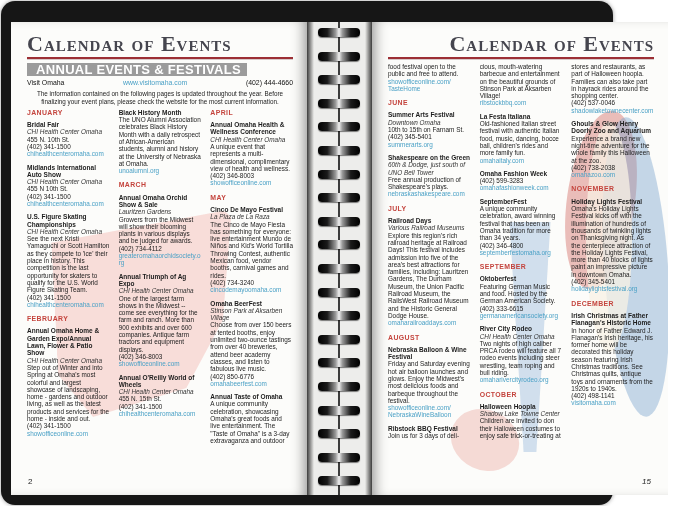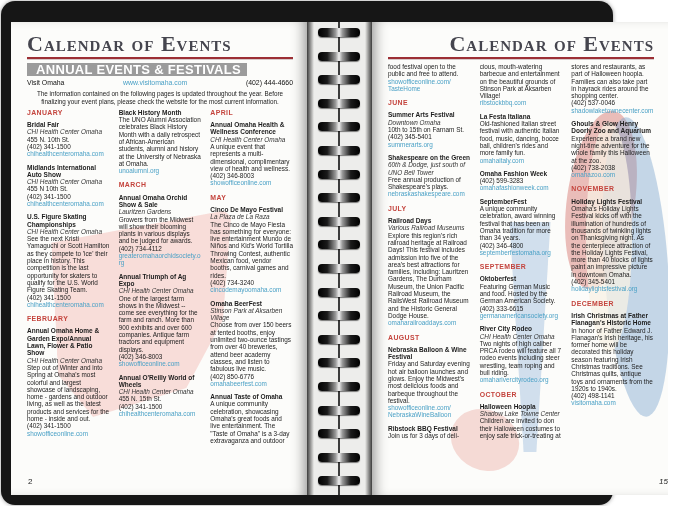--- a/index.html
+++ b/index.html
@@ -25,21 +25,21 @@
   .columns{position:relative;display:flex;gap:9px;margin-top:3px;z-index:2;}
   .column{flex:1;min-width:0;font-size:6.4px;line-height:7.3px;color:#1c1c1c;}
   .month{color:#c4443d;font-weight:bold;font-size:6.9px;letter-spacing:.4px;margin:7px 0 5px 0;}
   .column .month:first-child{margin-top:0;}
   .event{margin-bottom:6px;}
   .etitle{font-weight:bold;font-size:6.5px;}
   .venue{font-style:italic;color:#333;}
   .eline{}
   .elink{color:#4ba1c6;cursor:pointer;word-break:break-all;}
   .page-num{position:absolute;bottom:9px;font-size:8px;color:#222;z-index:3;}
-  .pn-left{left:17px;} .pn-right{right:0;font-style:italic;}
+  .pn-left{left:17px;} .pn-right{right:17px;font-style:italic;}
   
   .spine{position:absolute;left:306px;top:21px;width:65px;height:473px;background:#ededeb;}
   .spine:before,.spine:after{content:"";position:absolute;top:0;bottom:0;width:7px;}
   .spine:before{left:0;background:linear-gradient(90deg,rgba(0,0,0,.75),rgba(0,0,0,0));}
   .spine:after{right:0;background:linear-gradient(270deg,rgba(0,0,0,.75),rgba(0,0,0,0));}
   .wire{position:absolute;left:31px;top:0;bottom:0;width:2px;background:#3c3c3c;}
   .coil{position:absolute;left:11px;width:42px;height:9px;border-radius:4px;
     background:linear-gradient(90deg,#000 0%,#1a1a1a 22%,#9a9a9a 42%,#efefef 50%,#9a9a9a 58%,#1a1a1a 78%,#000 100%);
     box-shadow:0 1px 1px rgba(0,0,0,.5);}
   

